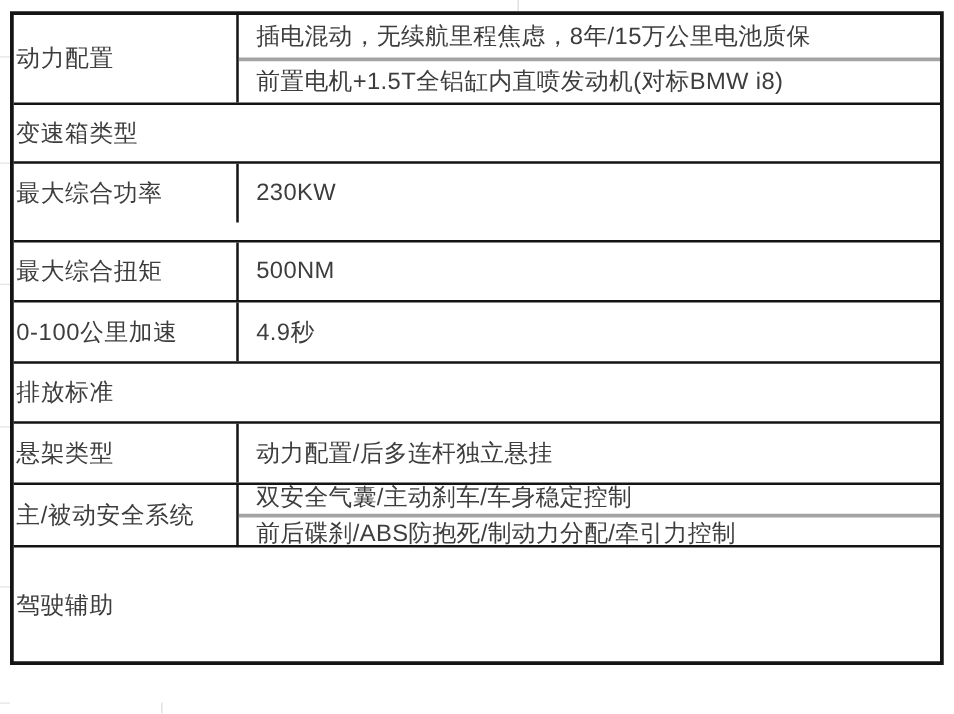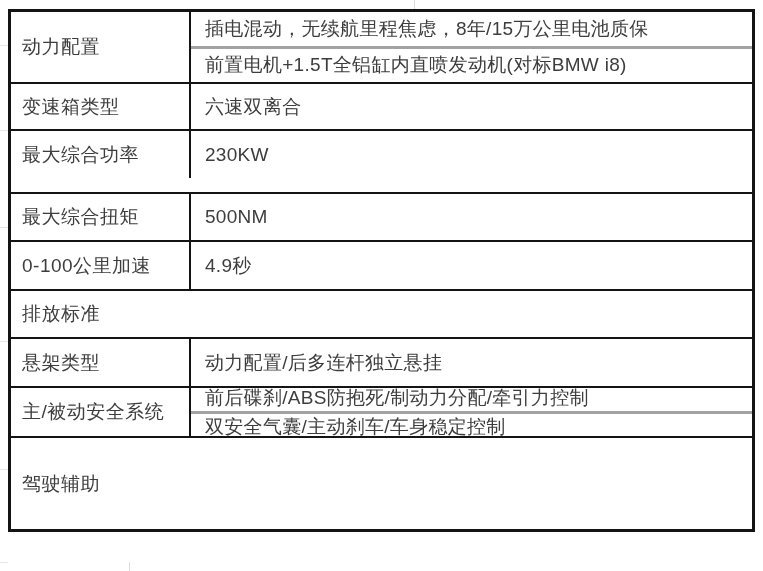--- a/index.html
+++ b/index.html
@@ -38,21 +38,21 @@
   .spec-row:nth-child(5)  { height: 47px; }
   .spec-row:nth-child(6)  { height: 46px; }
   .spec-row:nth-child(7)  { height: 47px; }
   .spec-row:nth-child(8)  { height: 48px; }
   .spec-row:nth-child(9)  { height: 91px; }
   .spec-row:nth-child(10) { height: 42px; }
 
   .label-cell {
     display: flex;
     align-items: center;
-    padding-left: 11px;
+    padding-left: 2px;
     font-size: 19px;
     color: #3d3d3d;
     letter-spacing: 0.5px;
     overflow: hidden;
     white-space: nowrap;
   }
   .value-cell {
     border-left: 2px solid #141414;
     display: flex;
     flex-direction: column;
@@ -104,23 +104,20 @@
     <div class="spec-row">
       <div class="label-cell">动力配置</div>
       <div class="value-cell double">
         <div class="value-line">插电混动，无续航里程焦虑，8年/15万公里电池质保</div>
         <div class="value-line">前置电机+1.5T全铝缸内直喷发动机(对标BMW i8)</div>
       </div>
     </div>
 
     <div class="spec-row">
       <div class="label-cell">变速箱类型</div>
-      <div class="value-cell">
-        <div class="value-line">六速双离合</div>
-      </div>
     </div>
 
     <div class="spec-row">
       <div class="label-cell">最大综合功率</div>
       <div class="value-cell">
         <div class="value-line">230KW</div>
       </div>
     </div>
 
     <div class="spec-row">
@@ -145,22 +142,22 @@
     <div class="spec-row">
       <div class="label-cell">悬架类型</div>
       <div class="value-cell">
         <div class="value-line">动力配置/后多连杆独立悬挂</div>
       </div>
     </div>
 
     <div class="spec-row">
       <div class="label-cell">主/被动安全系统</div>
       <div class="value-cell double">
+        <div class="value-line">双安全气囊/主动刹车/车身稳定控制</div>
         <div class="value-line">前后碟刹/ABS防抱死/制动力分配/牵引力控制</div>
-        <div class="value-line">双安全气囊/主动刹车/车身稳定控制</div>
       </div>
     </div>
 
     <div class="spec-row">
       <div class="label-cell">驾驶辅助</div>
     </div>
 
   </div>
 </div>
 

